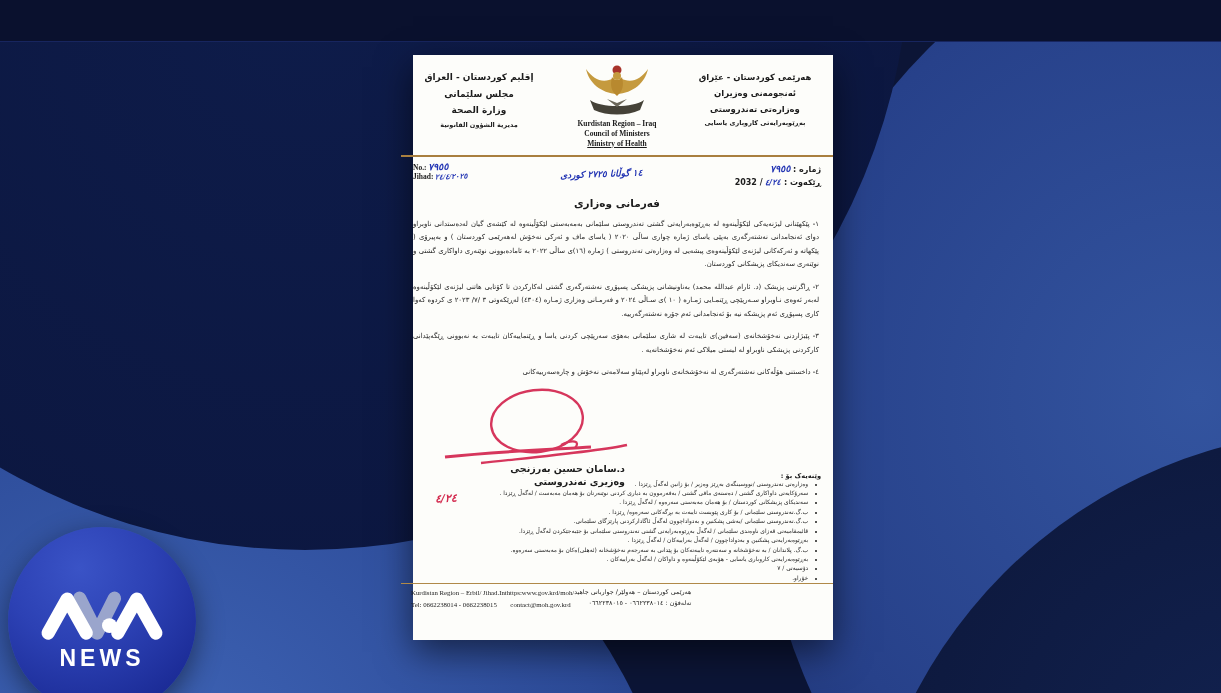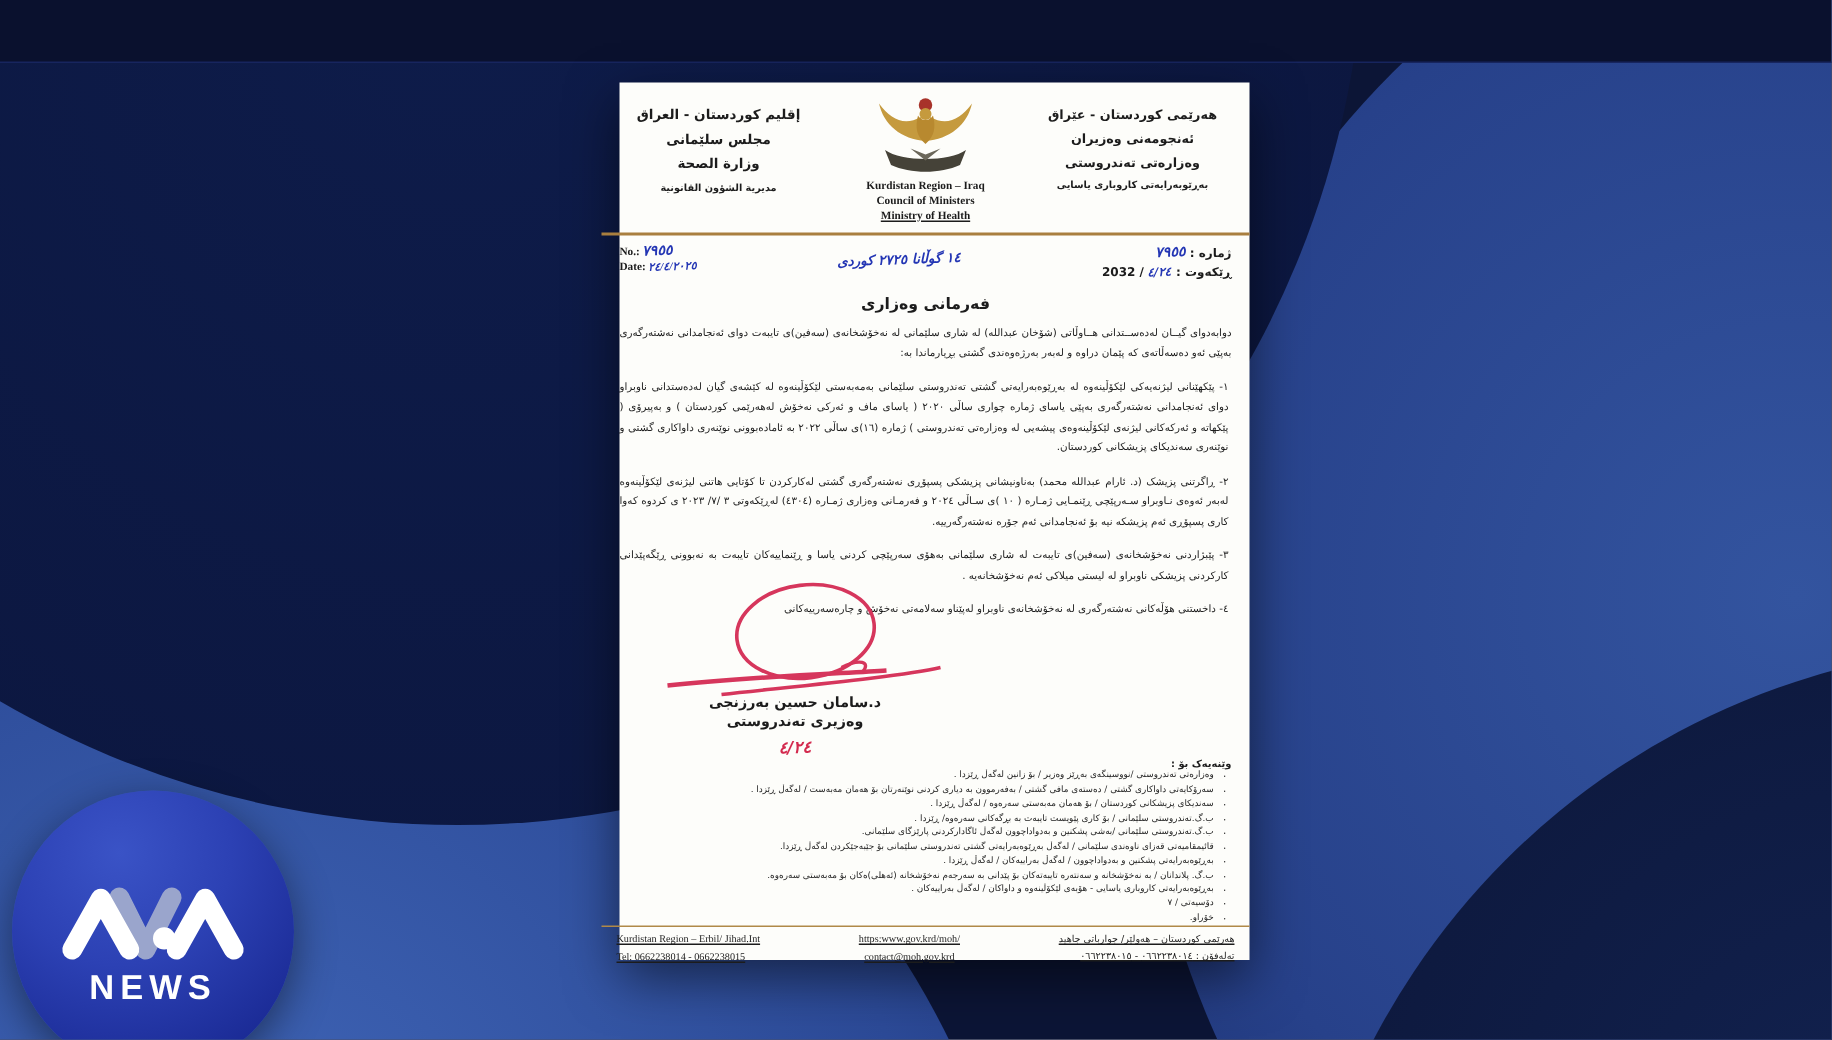--- a/index.html
+++ b/index.html
@@ -52,32 +52,32 @@
   .meta-right { font-size:8px; font-weight:bold; direction:rtl; text-align:right; line-height:1.6; }
   .hand { color:#2436b4; font-style:italic; font-weight:bold; display:inline-block; transform:rotate(-2deg); }
   .hand-lg { font-size:9.5px; }
 
   .title { text-align:center; font-weight:bold; font-size:10.5px; direction:rtl; margin-top:6px; }
 
   .body-rtl { direction:rtl; text-align:justify; font-size:6.9px; line-height:1.95; margin-top:7px; }
   .order-item { direction:rtl; text-align:justify; font-size:6.9px; line-height:1.95; margin-top:9px;
                 padding-right:2px; }
 
-  .sig-wrap { position:absolute; left:22px; top:330px; width:190px; text-align:center; }
+  .sig-wrap { position:absolute; left:22px; top:330px; width:190px; }
   .sig-scribble { position:relative; left:6px; }
   .sig-name { font-weight:bold; font-size:9.5px; direction:rtl; margin-top:-12px; }
   .sig-title { font-weight:bold; font-size:9.5px; direction:rtl; margin-top:2px; }
   .sig-date { color:#d32a4e; font-weight:bold; font-size:11px; font-style:italic; margin-top:0px; }
 
   .cc { direction:rtl; margin-top:4px; }
   .cc-heading { font-size:6.6px; font-weight:bold; }
   .cc-list { list-style:disc inside; font-size:5.9px; line-height:1.6; padding-right:4px; }
   .cc-list li { white-space:nowrap; overflow:hidden; }
 
-  .footer { display:flex; justify-content:space-between; margin:3px -2px 0 -2px;text-decoration:underline; }
+  .footer { display:flex; margin:3px -2px 0 -2px; }
   .f-col { font-size:6.8px; line-height:1.7; font-family:"Liberation Serif","DejaVu Serif",serif; }
   .f-left { text-align:left; }
   .f-center { text-align:center; }
   .f-right { direction:rtl; text-align:right; font-family:"DejaVu Sans",sans-serif; font-size:6.4px; }
   .spacer-sig { height:88px; }
 </style>
 </head>
 <body>
 
 <div class="stage">
@@ -135,21 +135,21 @@
 
     <hr class="goldrule">
 
     <div class="meta">
       <div class="meta-left">
         <div>
           <span>No.:</span>
           <span class="hand hand-lg">٧٩٥٥</span>
         </div>
         <div>
-          <span>Date:</span>
+          <span>Jihad:</span>
           <span class="hand">٢٤/٤/٢٠٢٥</span>
         </div>
       </div>
 
       <div class="meta-center">
         <span class="hand">١٤ گوڵانا ٢٧٢٥ کوردی</span>
       </div>
 
       <div class="meta-right">
         <div>
@@ -159,21 +159,20 @@
         <div>
           <span>ڕێکەوت :</span>
           <span class="hand">٤/٢٤</span>
           <span>/ 2032</span>
         </div>
       </div>
     </div>
 
     <div class="title">فەرمانی وەزاری</div>
 
-    <div class="body-rtl">دوابەدوای گیــان لەدەســتدانی هــاوڵاتی (شۆخان عبدالله) لە شاری سلێمانی لە نەخۆشخانەی (سەفین)ی تایبەت دوای ئەنجامدانی نەشتەرگەری بەپێی ئەو دەسەڵاتەی کە پێمان دراوە و لەبەر بەرژەوەندی گشتی بڕیارماندا بە:</div>
     <div class="order-item">١- پێکهێنانی لیژنەیەکی لێکۆڵینەوە لە بەڕێوەبەرایەتی گشتی تەندروستی سلێمانی بەمەبەستی لێکۆڵینەوە لە کێشەی گیان لەدەستدانی ناوبراو دوای ئەنجامدانی نەشتەرگەری بەپێی یاسای ژمارە چواری ساڵی ٢٠٢٠ ( یاسای ماف و ئەرکی نەخۆش لەهەرێمی کوردستان ) و بەپیرۆی ( پێکهاتە و ئەرکەکانی لیژنەی لێکۆڵینەوەی پیشەیی لە وەزارەتی تەندروستی ) ژمارە (١٦)ی ساڵی ٢٠٢٢ بە ئامادەبوونی نوێنەری داواکاری گشتی و نوێنەری سەندیکای پزیشکانی کوردستان.</div>
     <div class="order-item">٢- ڕاگرتنی پزیشک (د. ئارام عبدالله محمد) بەناونیشانی پزیشکی پسپۆڕی نەشتەرگەری گشتی لەکارکردن تا کۆتایی هاتنی لیژنەی لێکۆڵینەوە لەبەر ئەوەی نـاوبراو سـەرپێچی ڕێنمـایی ژمـارە ( ١٠ )ی سـاڵی ٢٠٢٤ و فەرمـانی وەزاری ژمـارە (٤٣٠٤) لەڕێکەوتی ٣ /٧/ ٢٠٢٣ ی کردوە کەوا کاری پسپۆڕی ئەم پزیشکە نیە بۆ ئەنجامدانی ئەم جۆرە نەشتەرگەرییە.</div>
     <div class="order-item">٣- پێبژاردنی نەخۆشخانەی (سەفین)ی تایبەت لە شاری سلێمانی بەهۆی سەرپێچی کردنی یاسا و ڕێنماییەکان تایبەت بە نەبوونی ڕێگەپێدانی کارکردنی پزیشکی ناوبراو لە لیستی میلاکی ئەم نەخۆشخانەیە .</div>
     <div class="order-item">٤- داخستنی هۆڵەکانی نەشتەرگەری لە نەخۆشخانەی ناوبراو لەپێناو سەلامەتی نەخۆش و چارەسەرییەکانی</div>
 
     <div class="spacer-sig"></div>
 
     <div class="sig-wrap">
       <svg class="sig-scribble" width="190" height="86" viewBox="0 0 190 86">
         <ellipse cx="96" cy="36" rx="46" ry="31" transform="rotate(-7 96 36)" stroke="#d6365c" stroke-width="2.4" fill="none"></ellipse>

